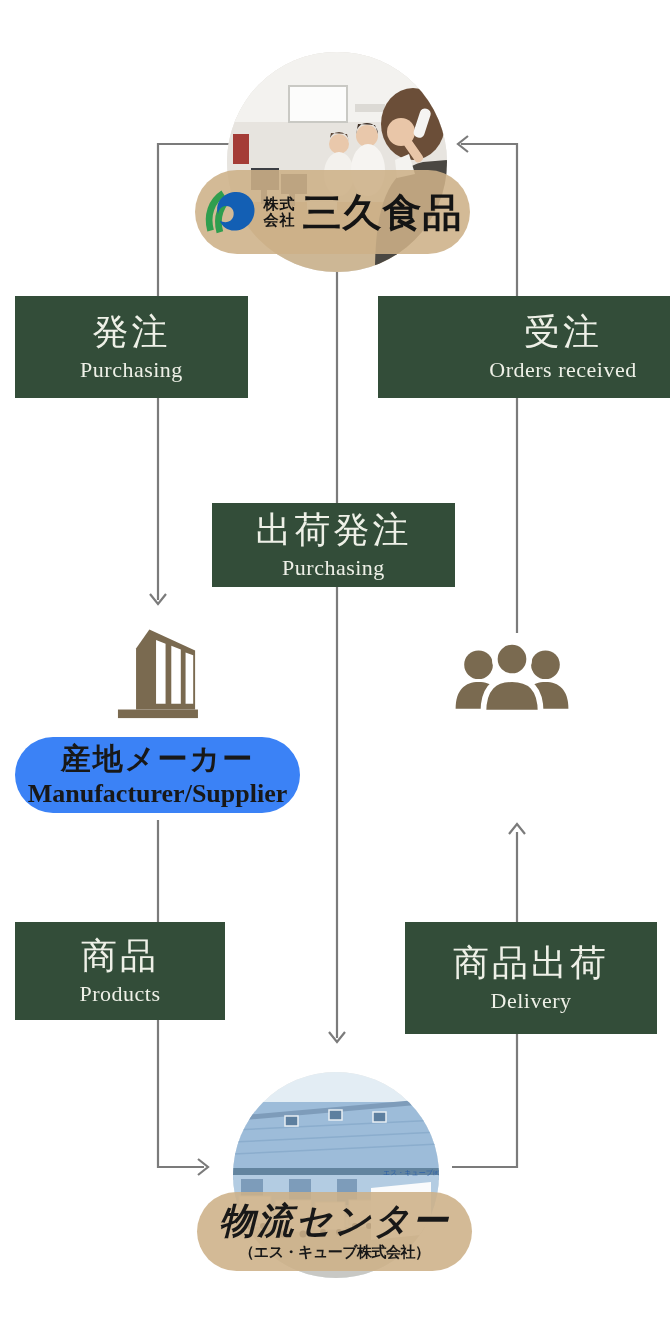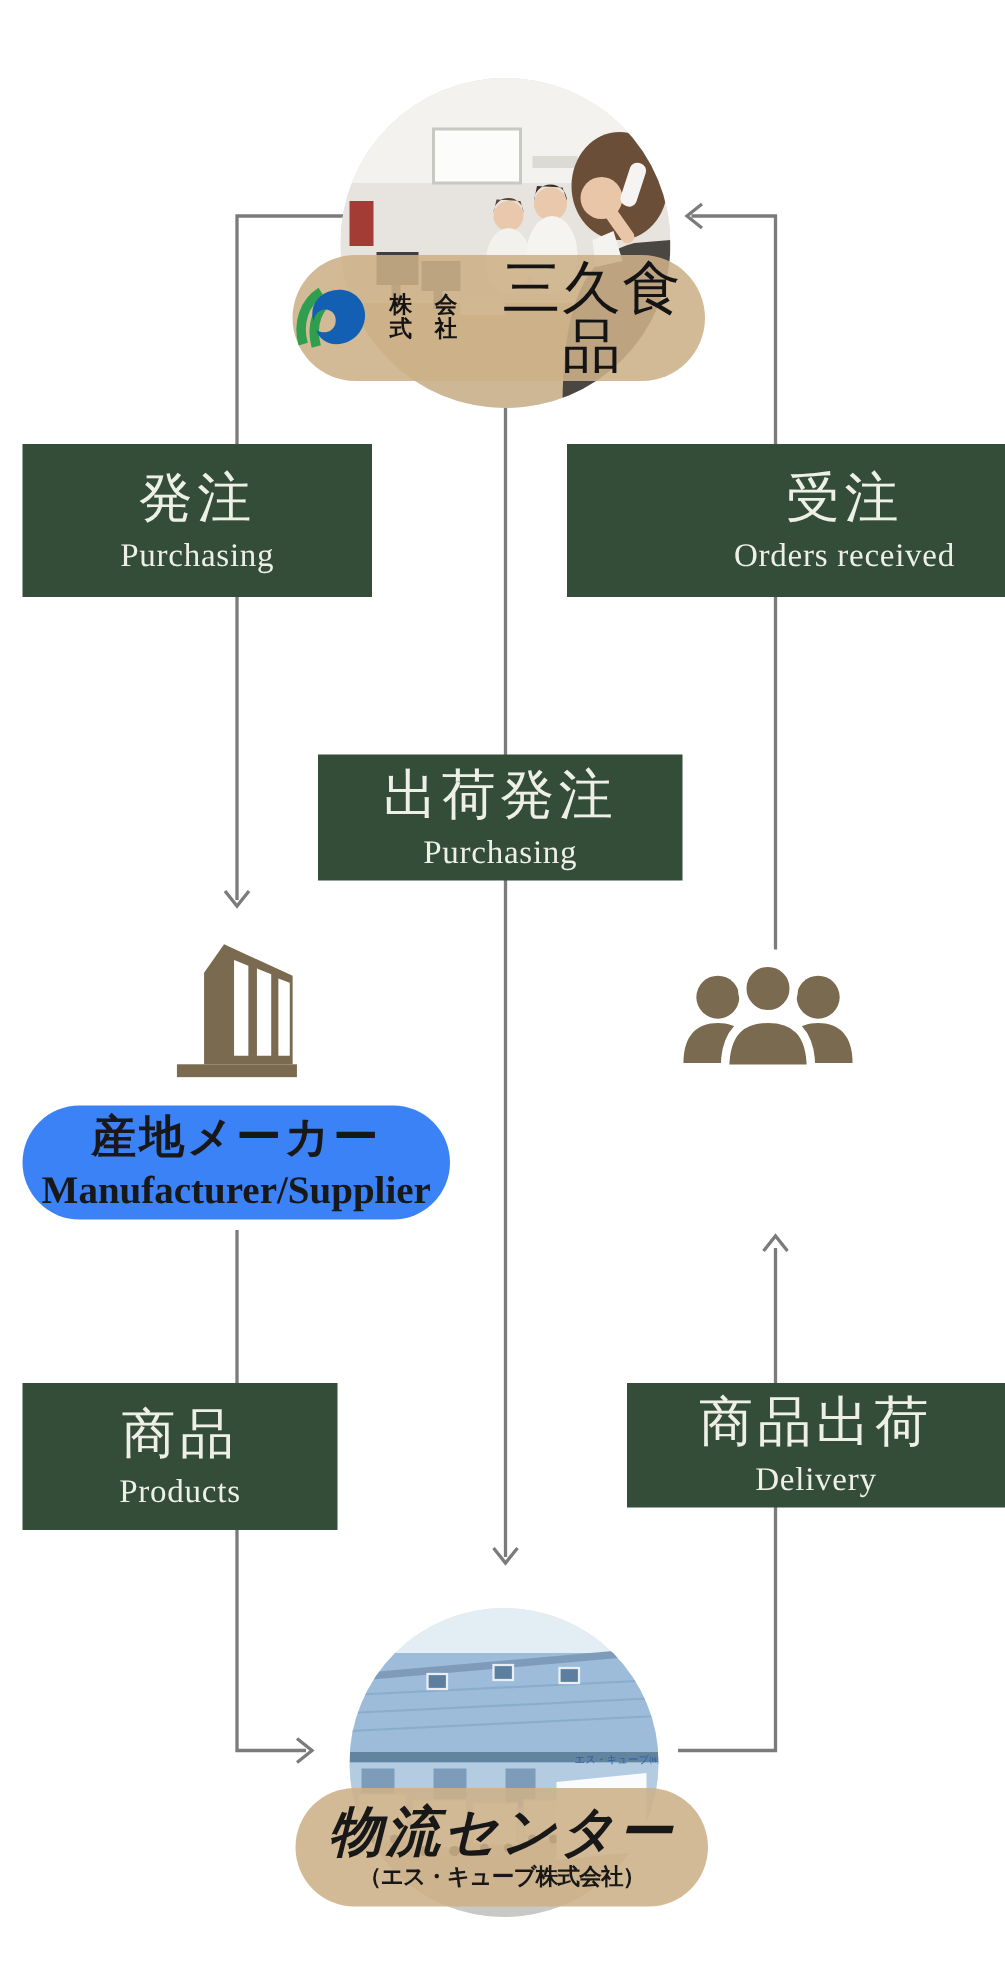--- a/index.html
+++ b/index.html
@@ -36,26 +36,26 @@
 
   
   .flow-icon{position:absolute;z-index:3;}
 
   
   #company-badge{
     left:195px;top:170px;width:275px;height:84px;
     flex-direction:row;justify-content:center;align-items:center;gap:7px;
   }
   #company-badge .kk{
-    display:flex;justify-content:center;
+    display:flex;flex-direction:column;justify-content:center;
     font-family:"Liberation Sans","DejaVu Sans",sans-serif;font-weight:bold;
     font-size:15px;line-height:1.1;color:#141414;letter-spacing:1px;
   }
   #company-badge .cname{
-    font-family:"Liberation Sans","DejaVu Sans",sans-serif;font-weight:normal;
+    font-family:"Liberation Sans","DejaVu Sans",sans-serif;font-weight:bold;
     font-size:39px;color:#141414;letter-spacing:1px;line-height:1;
   }
 
   
   #logistics-pill .ja{font-size:36px;font-style:italic;}
   #logistics-pill .sub{font-size:15px;font-weight:bold;margin-top:6px;line-height:1;letter-spacing:-0.5px;}
 
   .sign-text{
     position:absolute;font-family:"Liberation Sans","DejaVu Sans",sans-serif;
     font-size:7px;color:#2a5fa8;z-index:2;white-space:nowrap;
@@ -137,21 +137,21 @@
   <div class="gbox" style="left:212px;top:503px;width:243px;height:84px;">
     <div class="ja">出荷発注</div>
     <div class="en">Purchasing</div>
   </div>
 
   <div class="gbox" style="left:15px;top:922px;width:210px;height:98px;text-align:right;">
     <div class="ja">商品</div>
     <div class="en">Products</div>
   </div>
 
-  <div class="gbox" style="left:405px;top:922px;width:252px;height:83px;margin-left:13px;">
+  <div class="gbox" style="left:405px;top:922px;width:252px;height:112px;">
     <div class="ja">商品出荷</div>
     <div class="en">Delivery</div>
   </div>
 
   <div class="flow-icon" style="left:104px;top:620px;">
     <svg width="106" height="100" viewBox="0 0 110 105">
       <rect x="14" y="94" width="84" height="9" fill="#7a6a50"></rect>
       <polygon points="33,30 47,10 95,32 95,94 33,94" fill="#7a6a50"></polygon>
       <polygon points="54,21 64,25 64,88 54,88" fill="#ffffff"></polygon>
       <polygon points="70,27 80,31 80,88 70,88" fill="#ffffff"></polygon>

